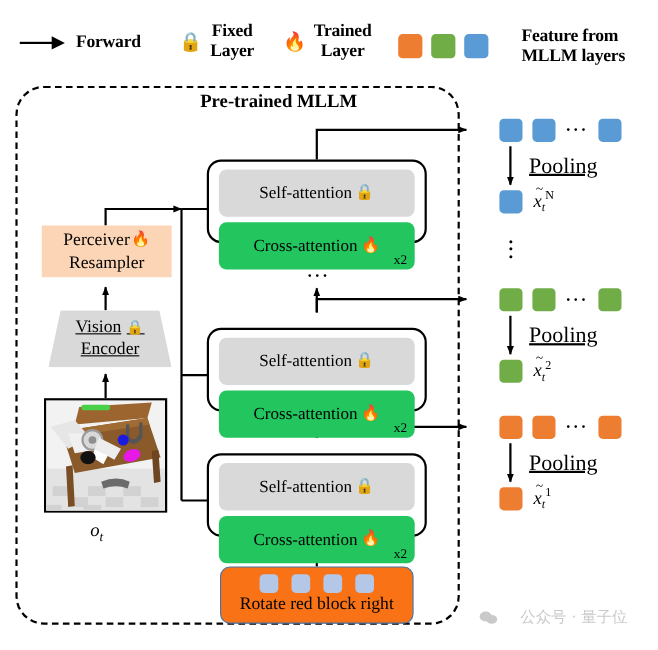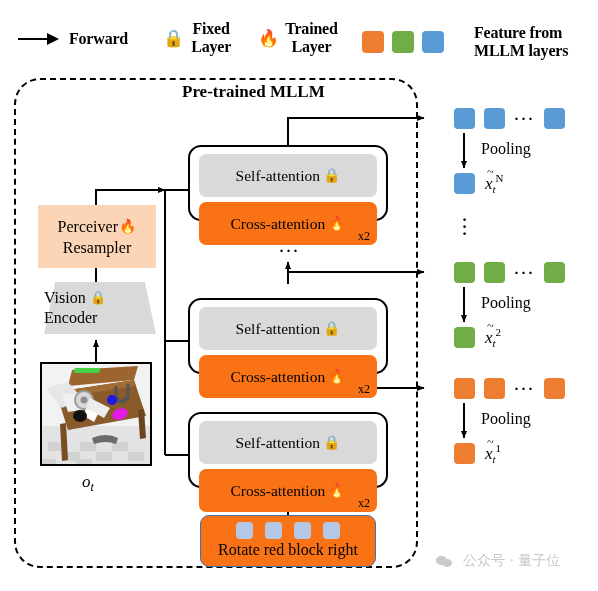--- a/index.html
+++ b/index.html
@@ -27,61 +27,61 @@
       border:2.5px dashed #000;border-radius:26px;box-sizing:border-box;}
   #mllm-title{left:182px;top:82px;font-size:17px;font-weight:bold;}
 
   
   .tblock{width:200px;height:76px;border:2.4px solid #000;border-radius:13px;
       background:#fff;box-sizing:border-box;}
   .tb-inner{padding:7px 9px 0 9px;}
   .attn{height:43px;border-radius:7px;display:flex;align-items:center;
       justify-content:center;font-size:15.5px;position:relative;}
   .attn.self{background:#d9d9d9;}
-  .attn.cross{background:#f97316;margin-top:5px;}
+  .attn.cross{background:#22c55e;margin-top:5px;}
   .attn .ico{font-size:14px;margin-left:3px;line-height:1;}
   .x2{position:absolute;right:7px;bottom:1px;font-size:12px;}
 
   
-  #perceiver{left:38px;top:205px;width:118px;height:63px;background:#fbd5b5;
+  #perceiver{left:38px;top:205px;width:118px;height:47px;background:#fbd5b5;
       display:flex;flex-direction:column;align-items:center;justify-content:center;
       font-size:16px;line-height:21px;}
   #perceiver .row{display:flex;align-items:center;}
   #vision-enc{left:44px;top:282px;width:112px;height:52px;}
   #vision-enc .trap{width:100%;height:100%;background:#d9d9d9;
       clip-path:polygon(10% 0,90% 0,100% 100%,0% 100%);}
   #vision-enc .vetext{position:absolute;left:0;top:0;width:100%;height:100%;
-      display:flex;flex-direction:column;align-items:flex-start;justify-content:center;
-      font-size:16px;line-height:20px;}
+      display:flex;flex-direction:column;align-items:center;justify-content:center;
+      font-size:16px;line-height:20px;text-decoration:underline;}
   #obs-img{left:40px;top:362px;width:112px;height:104px;border:2.4px solid #000;
       box-sizing:border-box;overflow:hidden;background:#e8e8e8;}
   #obs-label{left:82px;top:472px;font-size:17px;font-style:italic;}
 
   
   #prompt-box{left:200px;top:515px;width:176px;height:52px;border:1.8px solid #4472a8;
       border-radius:9px;background:#f97316;box-sizing:border-box;}
   #prompt-toks{display:flex;gap:12px;justify-content:center;padding-top:6px;}
   #prompt-toks .ptok{width:17px;height:17px;border-radius:4px;background:#b4c7e7;}
   #prompt-text{text-align:center;font-size:16px;margin-top:2px;}
 
   
   .featrow{display:flex;align-items:center;gap:9px;}
   .ftok{width:21px;height:21px;border-radius:4px;}
   .dots3{font-size:15px;letter-spacing:2px;font-weight:bold;line-height:10px;}
-  .pool-label{font-size:16px;}
+  .pool-label{font-size:20px;text-decoration:underline;}
   .pooled-row{display:flex;align-items:center;gap:10px;}
   .xt{font-size:17px;font-style:italic;}
   .xt sup{font-style:normal;font-size:11px;}
   .vdots{font-size:17px;font-weight:bold;line-height:7px;text-align:center;width:21px;}
 
   
   #wires{left:0;top:0;width:598px;height:591px;pointer-events:none;}
 
   
-  #watermark{left:436px;top:552px;display:flex;align-items:center;gap:10px;
+  #watermark{left:436px;top:552px;display:flex;align-items:center;gap:20px;
       color:#c9c9c9;font-size:14px;font-family:"DejaVu Sans",sans-serif;}
   #wm-ico{width:17px;height:13px;position:relative;}
   #wm-ico i{position:absolute;background:#c9c9c9;border-radius:50%;display:block;}
 </style>
 </head>
 <body>
 
 <div class="abs" id="legend">
 
   <div class="abs" style="left:18px;top:30px;display:flex;align-items:center;gap:9px;">

